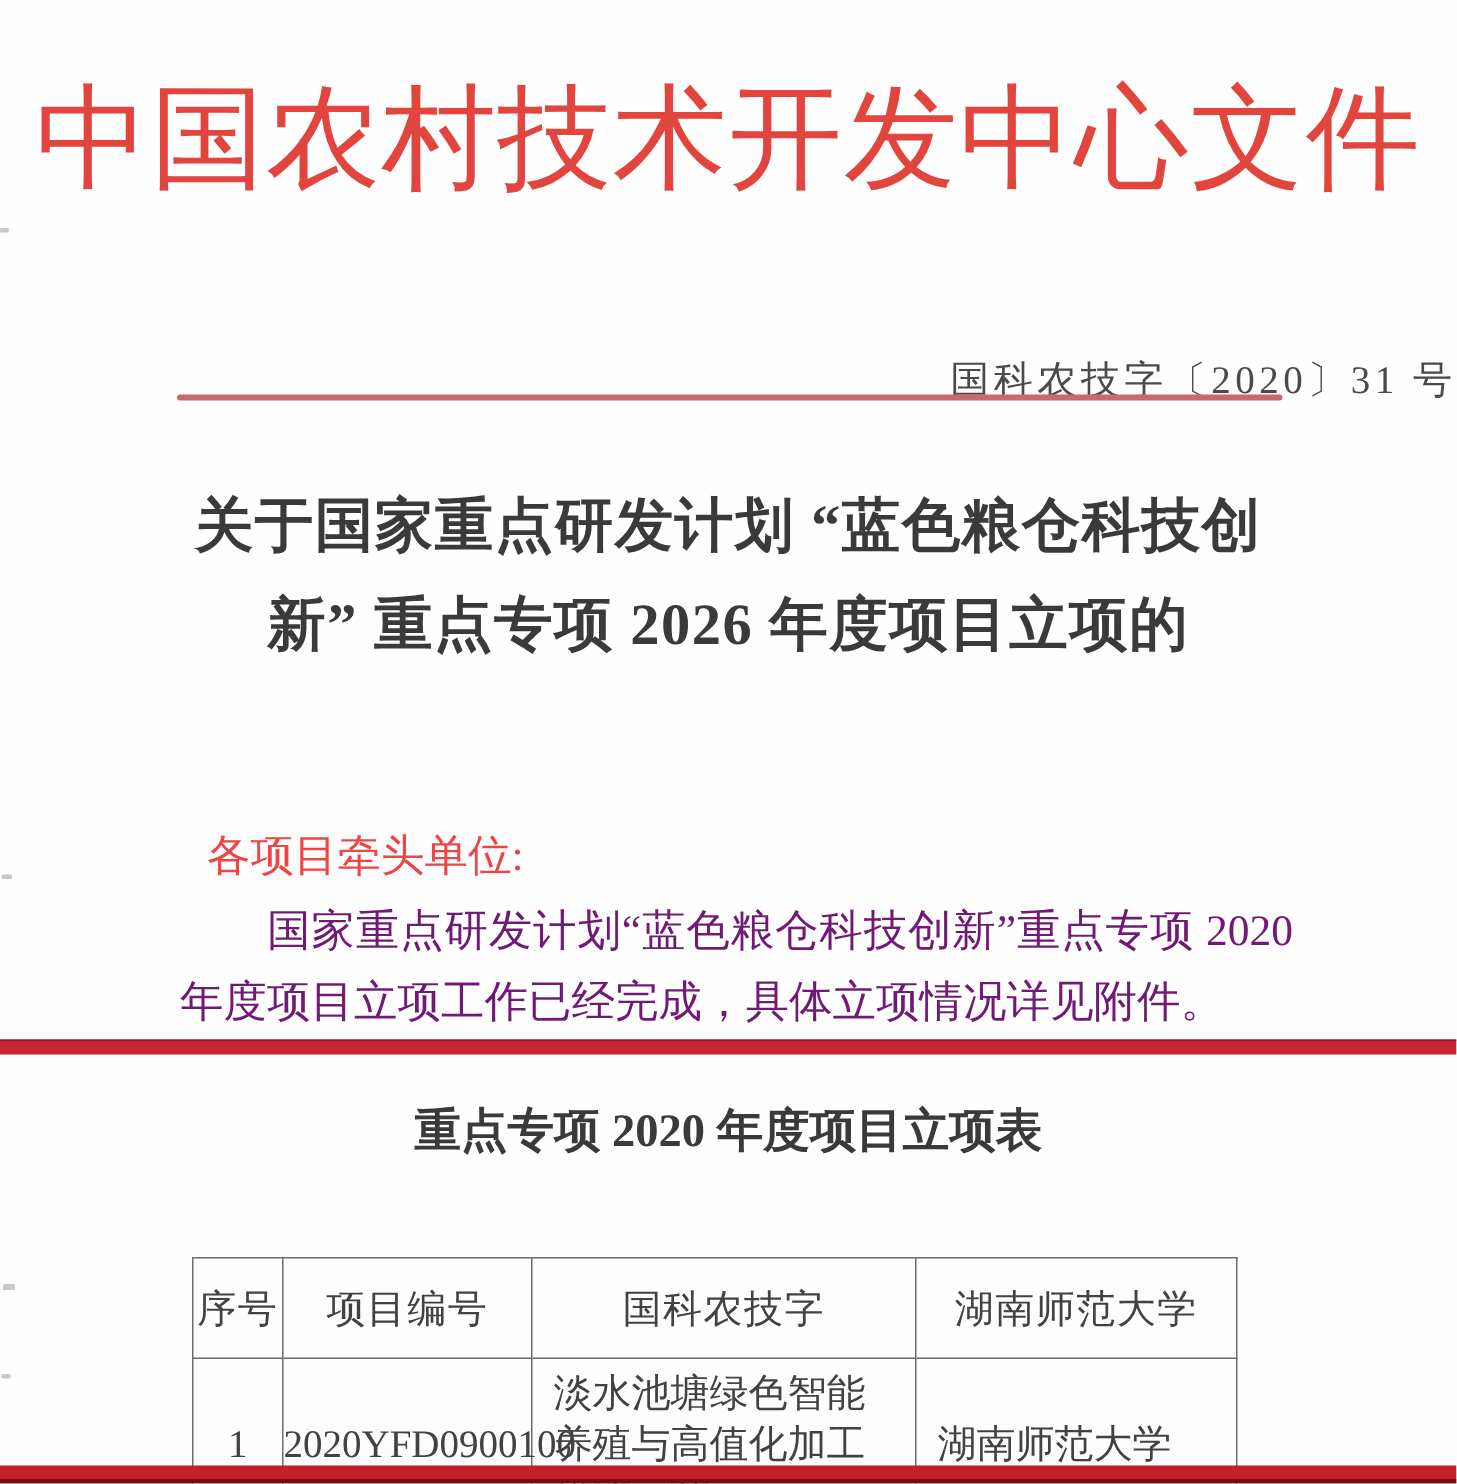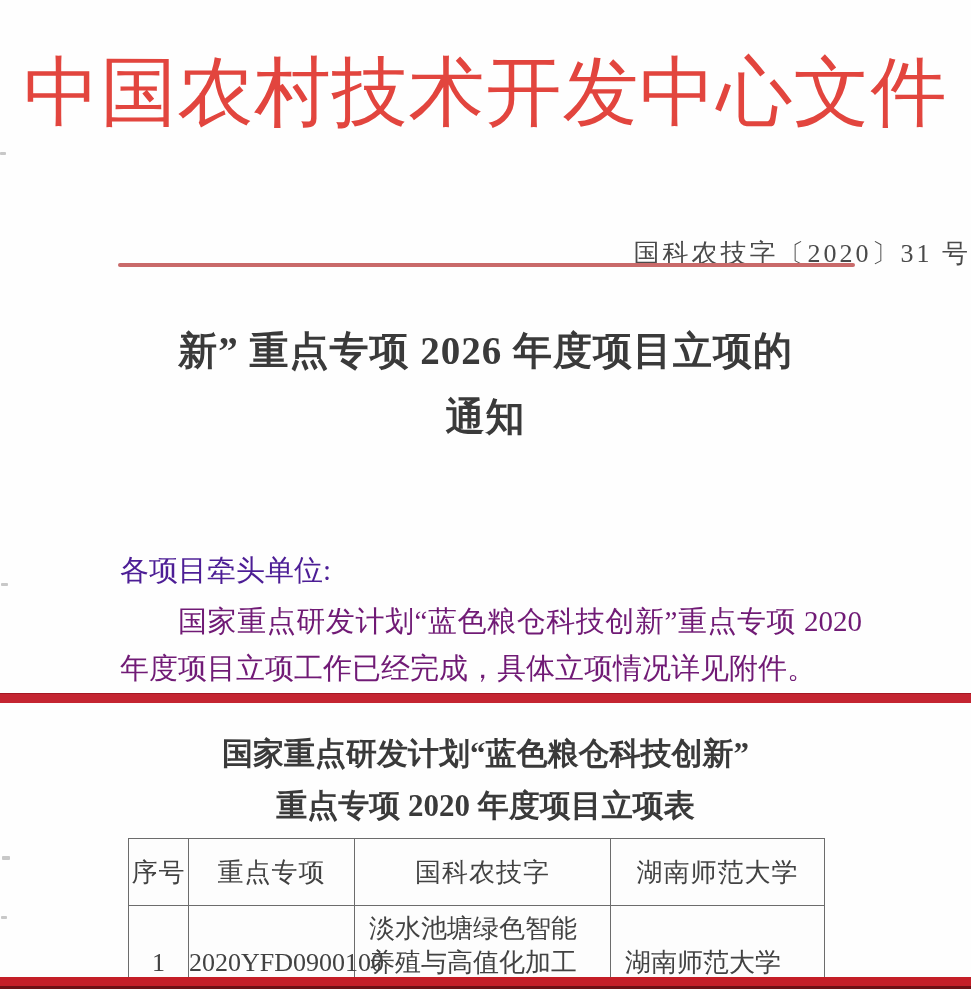--- a/index.html
+++ b/index.html
@@ -43,23 +43,23 @@
     top: 318px; left: 0; width: 100%;
     text-align: center;
     font-weight: bold;
     font-size: 39px;
     line-height: 66px;
     color: #3a3a3a;
     letter-spacing: 1px;
   }
   .salutation {
     position: absolute;
-    top: 551px; left: 120px;
+    top: 551px; left: 138px;
     font-size: 29px;
-    color: #4c1d95;
+    color: #ef4444;
   }
   .body-paragraph {
     position: absolute;
     top: 598px; left: 120px; width: 742px;
     font-size: 29px;
     line-height: 47px;
     text-align: justify;
     text-indent: 2em;
     color: #701a75;
     word-break: break-all;
@@ -128,46 +128,45 @@
 </head>
 <body>
 
 <div class="letterhead">中国农村技术开发中心文件</div>
 
 <div class="doc-number">国科农技字〔2020〕31 号</div>
 
 <div class="thin-rule"></div>
 
 <div class="notice-title">
+  <div>关于国家重点研发计划 “蓝色粮仓科技创</div>
   <div>新” 重点专项 2026 年度项目立项的</div>
-  <div>通知</div>
 </div>
 
 <div class="salutation">各项目牵头单位:</div>
 
 <div class="body-paragraph">国家重点研发计划“蓝色粮仓科技创新”重点专项 2020 年度项目立项工作已经完成，具体立项情况详见附件。</div>
 
 <div class="separator-mid"></div>
 
 <div class="attachment-title">
-  <div>国家重点研发计划“蓝色粮仓科技创新”</div>
   <div>重点专项 2020 年度项目立项表</div>
 </div>
 
 <table class="project-table">
   <colgroup>
     <col class="col-no">
       <col class="col-code">
       <col class="col-name">
       <col class="col-unit">
   </colgroup>
   <thead>
     <tr>
       <th>序号</th>
-      <th>重点专项</th>
+      <th>项目编号</th>
       <th>国科农技字</th>
       <th>湖南师范大学</th>
     </tr>
   </thead>
   <tbody>
     <tr>
       <td class="cell-center">1</td>
       <td class="cell-center">2020YFD0900100</td>
       <td class="cell-left">淡水池塘绿色智能养殖与高值化加工模式示范</td>
       <td class="cell-left">湖南师范大学</td>

